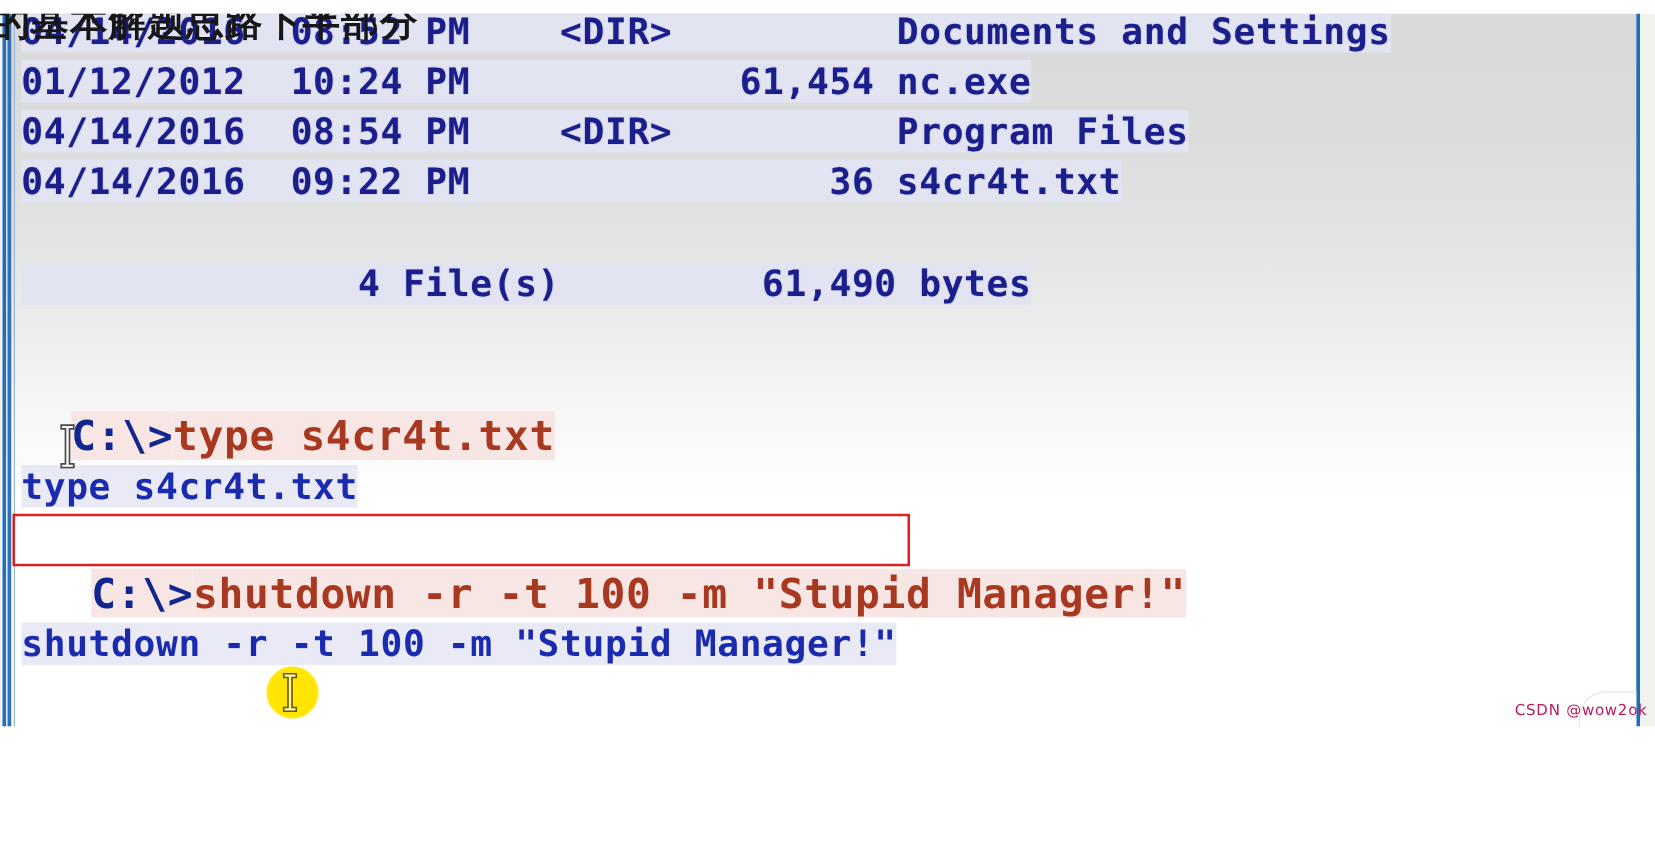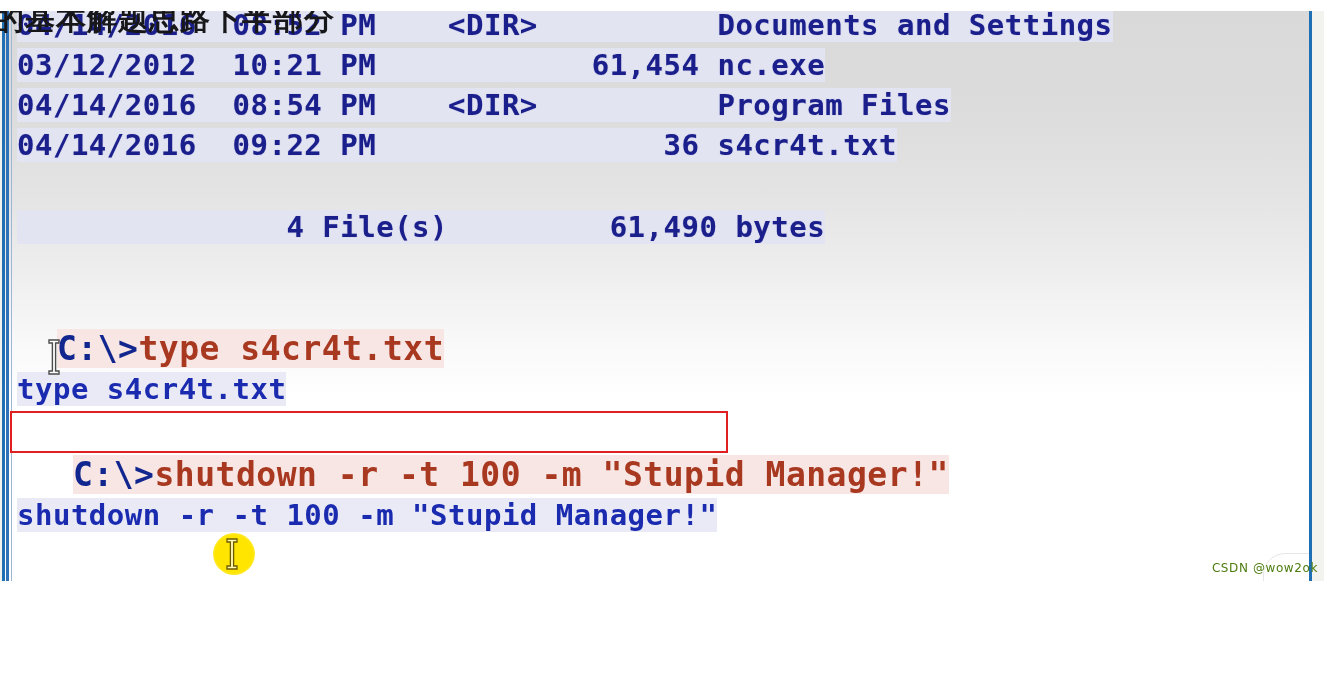--- a/index.html
+++ b/index.html
@@ -202,21 +202,21 @@
     z-index: 8;
   }
 
   
   #watermark {
     position: absolute;
     right: 6px;
     bottom: 6px;
     font-family: "DejaVu Sans", sans-serif;
     font-size: 12px;
-    color: #4d7c0f;
+    color: #be185d;
     letter-spacing: 0.6px;
     white-space: nowrap;
     z-index: 9;
     text-align: right;
   }
 
   
   #corner-shape {
     position: absolute;
     right: -26px;
@@ -238,21 +238,21 @@
 
   <div id="content-frame">
 
     <div id="terminal">
 
       <div id="console-left-rule"></div>
       <div id="console-left-rule2"></div>
 
       <div class="cline" style="left:12px; top:2px;"><span class="hl">04/14/2016  08:52 PM    &lt;DIR&gt;          Documents and Settings</span></div>
 
-      <div class="cline" style="left:12px; top:42px;"><span class="hl">03/12/2012  10:21 PM            61,454 nc.exe</span></div>
+      <div class="cline" style="left:12px; top:42px;"><span class="hl">01/12/2012  10:24 PM            61,454 nc.exe</span></div>
 
       <div class="cline" style="left:12px; top:82px;"><span class="hl">04/14/2016  08:54 PM    &lt;DIR&gt;          Program Files</span></div>
 
       <div class="cline" style="left:12px; top:122px;text-align:center;"><span class="hl">04/14/2016  09:22 PM                36 s4cr4t.txt</span></div>
 
 
       <div class="cline" style="left:12px; top:204px;"><span class="hl">               4 File(s)         61,490 bytes</span></div>
 
 
       <div class="cmdline" style="left:12px; top:326px;"><span class="prompt">C:\&gt;</span><span class="typed">type s4cr4t.txt</span></div>

